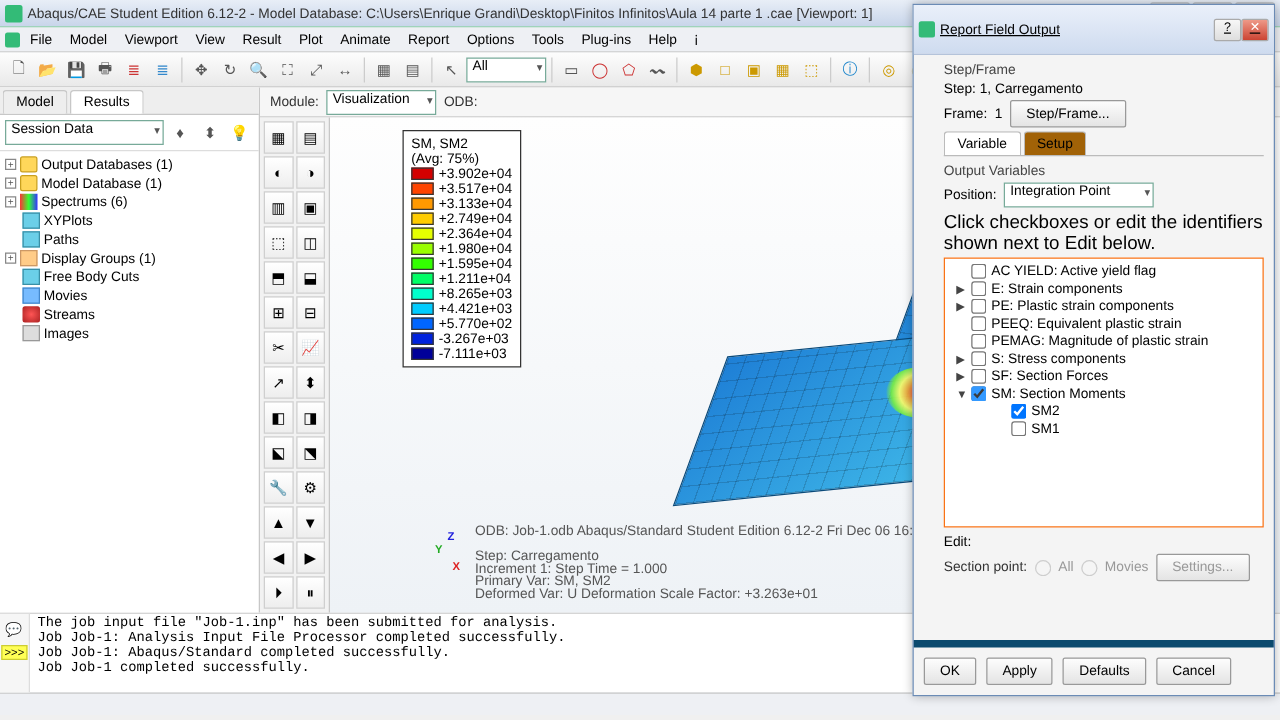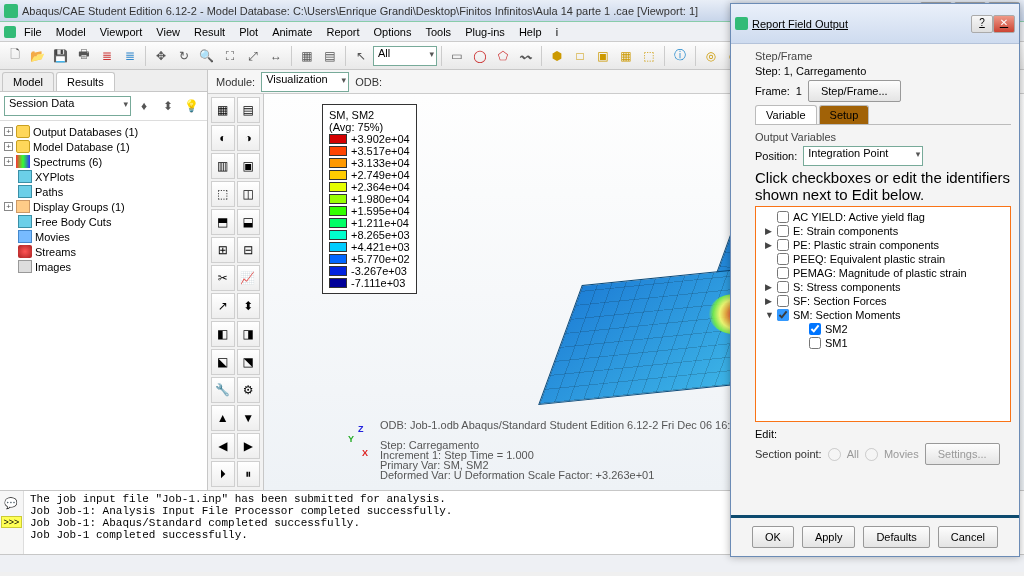--- a/index.html
+++ b/index.html
@@ -78,21 +78,21 @@
 .dialog .row { display: flex; align-items: center; gap: 6px; margin: 3px 0; }
 .dialog .btn { height: 22px; padding: 0 12px; background: linear-gradient(#fdfdfd,#e4e4e4); border: 1px solid #999; border-radius: 2px; }
 .dialog .tabs2 { display: flex; border-bottom: 1px solid #bbb; margin-bottom: 6px; }
 .dialog .tab2 { padding: 3px 10px; border: 1px solid #bbb; background: #fff; margin-right: 2px; border-bottom: none; border-radius: 3px 3px 0 0; }
 .dialog .tab2.inactive { background: #a16207; }
 .var-tree { border: 1px solid #f97316; background: #fff; height: 216px; padding: 3px; overflow: auto; }
 .vt-item { display: flex; align-items: center; gap: 4px; padding: 1px 0 1px 6px; }
 .vt-item.indent2 { padding-left: 38px; }
 .vt-item .arrow { width: 8px; font-size: 9px; color: #444; }
 input[type=checkbox] { width: 12px; height: 12px; }
-.dbuttons { display: flex; gap: 8px; justify-content: center; padding: 8px; border-top: 3px solid #0c4a6e; }
+.dbuttons { display: flex; gap: 8px; padding: 8px; border-top: 6px solid #0c4a6e; }
 .editrow input[type=text] { flex: 1; border: 1px solid #7a9; height: 18px; padding: 0 3px; }
 .radio-row label { color: #999; }
 </style>
 </head>
 <body>
 
 <div class="titlebar">
   <div class="app-icon"></div>
   <div class="title">Abaqus/CAE Student Edition 6.12-2 - Model Database: C:\Users\Enrique Grandi\Desktop\Finitos Infinitos\Aula 14 parte 1 .cae [Viewport: 1]</div>
   <div class="win-btns">

